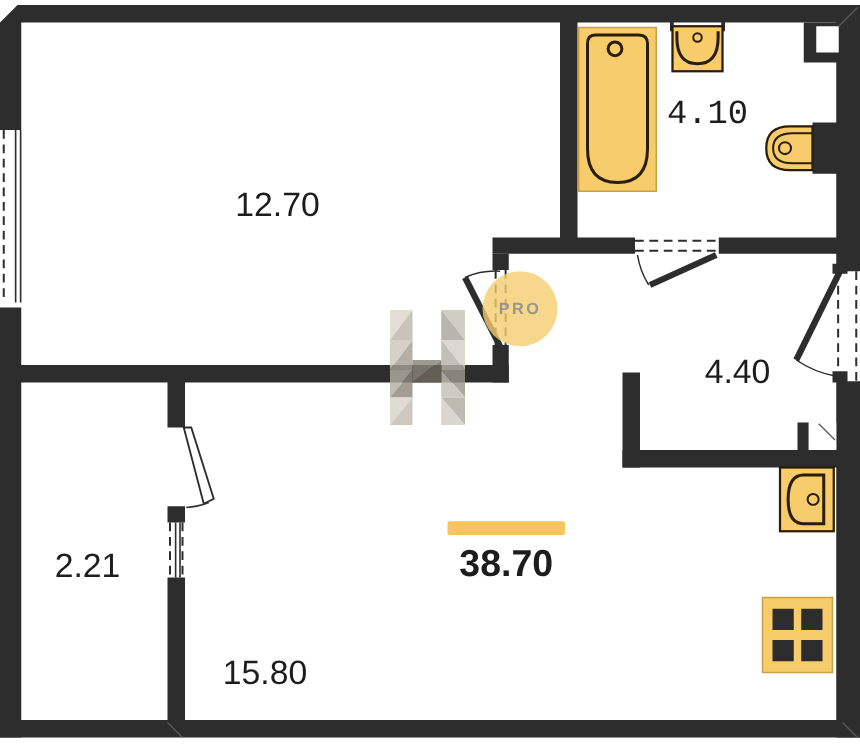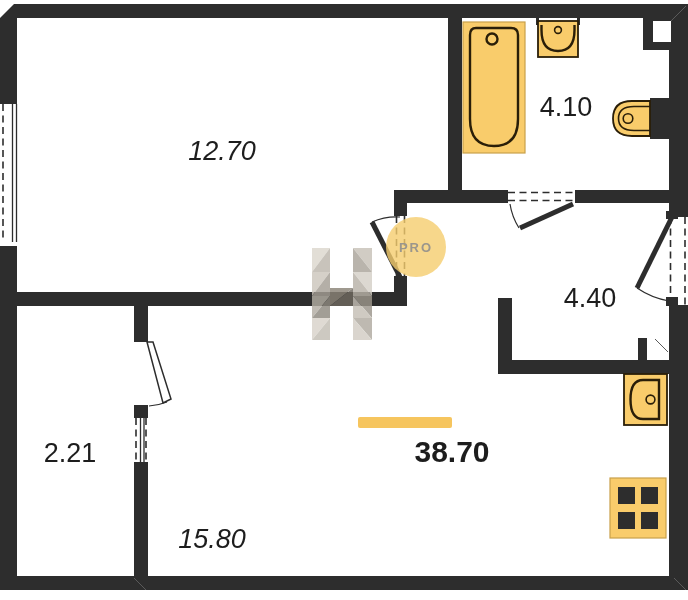--- a/index.html
+++ b/index.html
@@ -160,21 +160,21 @@
       <polygon points="353,296 372,296 372,318" fill="#9c968c"></polygon>
       <polygon points="353,296 353,318 372,318" fill="#c5bfb5"></polygon>
       <polygon points="353,318 372,318 372,340" fill="#b0aaa0"></polygon>
       <polygon points="353,318 353,340 372,340" fill="#d2cdc4"></polygon>
       <polygon points="330,288 353,288 330,306" fill="#8a8377"></polygon>
       <polygon points="353,288 353,306 330,306" fill="#6f6960"></polygon>
     </g>
     <circle cx="416" cy="247" r="30" fill="var(--pro-circle)" opacity="0.8"></circle>
   </svg>
 
-  <div class="area-label" style="left:222px;top:151px;font-style:italic;">12.70</div>
-  <div class="area-label" style="left:566px;top:107px;">4.10</div>
+  <div class="area-label" style="left:222px;top:164px;">12.70</div>
+  <div class="area-label" style="left:566px;top:92px;font-family:Liberation Mono, monospace;">4.10</div>
   <div class="area-label" style="left:590px;top:298px;">4.40</div>
   <div class="area-label" style="left:70px;top:453px;">2.21</div>
-  <div class="area-label" style="left:212px;top:539px;font-style:italic;">15.80</div>
+  <div class="area-label" style="left:212px;top:539px;">15.80</div>
   <div class="accent-bar"></div>
-  <div class="total-label" style="left:405px;top:452px;margin-left:47px;">38.70</div>
+  <div class="total-label" style="left:405px;top:452px;">38.70</div>
   <div class="pro-badge">PRO</div>
 </div>
 
 </body></html>

